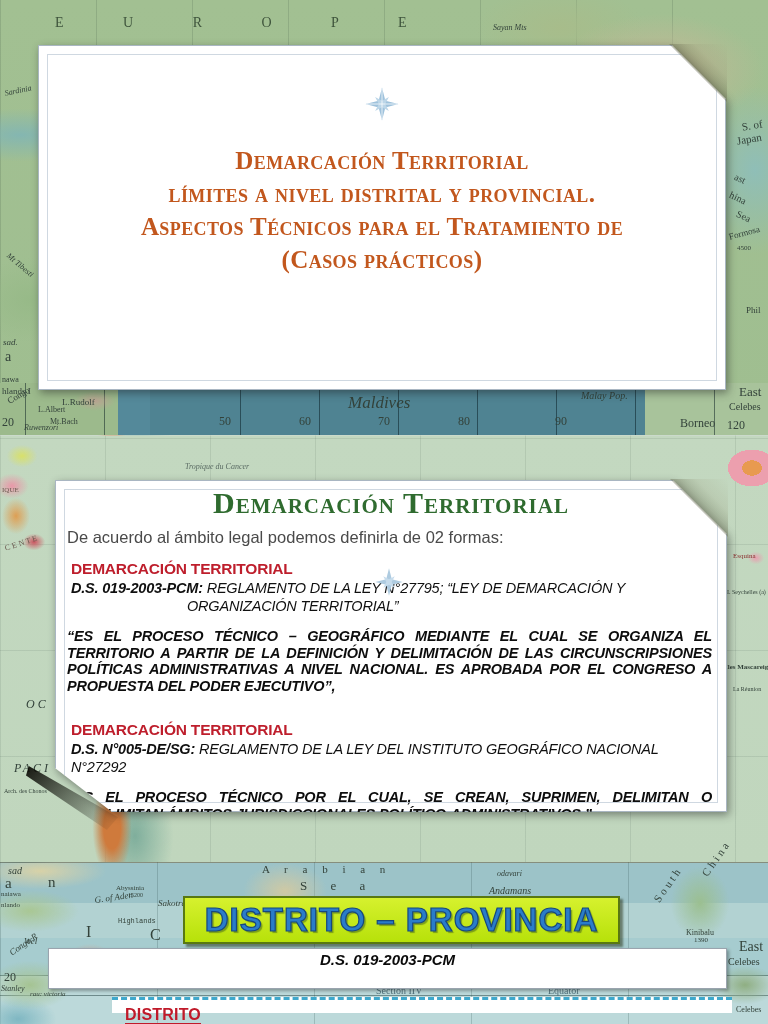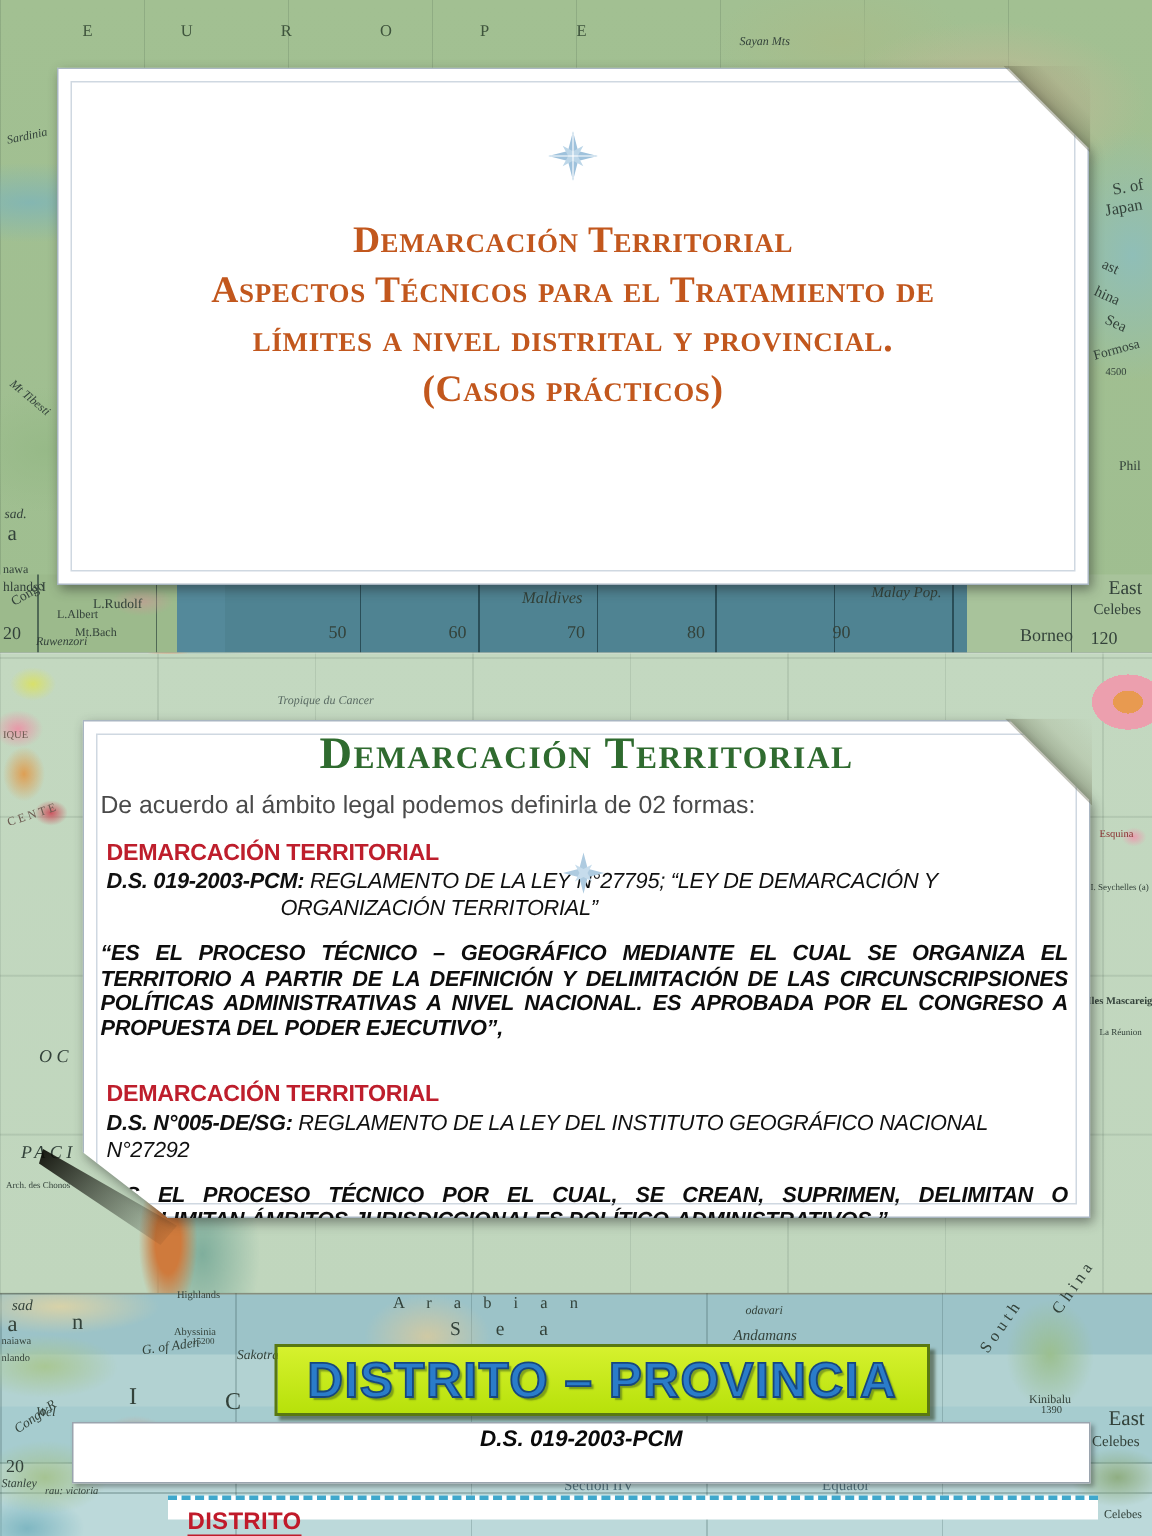--- a/index.html
+++ b/index.html
@@ -109,42 +109,42 @@
     letter-spacing:.2px;display:inline-block;line-height:16px;}
 </style>
 </head>
 <body>
 
 <div class="page page1"></div>
 <div class="ocean1"></div>
 <div class="page page2"></div>
 <div class="page page3"></div>
 <div id="map-labels">
-    <span class="map-label" style="left: 55px; top: 16px; font-size: 11px; letter-spacing: 28px; color: rgba(45, 65, 45, 0.85);">E U R O P E</span>
+    <span class="map-label" style="left: 55px; top: 16px; font-size: 14px; letter-spacing: 28px; color: rgba(45, 65, 45, 0.85);">E U R O P E</span>
     <span class="map-label" style="left: 493px; top: 24px; font-size: 8px; font-style: italic;">Sayan Mts</span>
     <span class="map-label" style="left: 4px; top: 90px; font-size: 8px; transform: rotate(-12deg); font-style: italic;">Sardinia</span>
     <span class="map-label" style="left: 10px; top: 252px; font-size: 8px; transform: rotate(40deg); font-style: italic;">Mt Tibesti</span>
     <span class="map-label" style="left: 3px; top: 338px; font-size: 9px; font-style: italic;">sad.</span>
     <span class="map-label" style="left: 5px; top: 350px; font-size: 14px;">a</span>
     <span class="map-label" style="left: 2px; top: 376px; font-size: 8px;">nawa</span>
     <span class="map-label" style="left: 2px; top: 387px; font-size: 9px;">hlands I</span>
     <span class="map-label" style="left: 741px; top: 122px; font-size: 11px; transform: rotate(-10deg);">S. of</span>
     <span class="map-label" style="left: 736px; top: 136px; font-size: 11px; transform: rotate(-10deg);">Japan</span>
     <span class="map-label" style="left: 737px; top: 172px; font-size: 10px; transform: rotate(25deg);">ast</span>
     <span class="map-label" style="left: 732px; top: 190px; font-size: 10px; transform: rotate(25deg);">hina</span>
     <span class="map-label" style="left: 739px; top: 209px; font-size: 10px; transform: rotate(25deg);">Sea</span>
     <span class="map-label" style="left: 728px; top: 233px; font-size: 9px; transform: rotate(-15deg);">Formosa</span>
     <span class="map-label" style="left: 737px; top: 245px; font-size: 7px;">4500</span>
     <span class="map-label" style="left: 746px; top: 306px; font-size: 9px;">Phil</span>
     <span class="map-label" style="left: 739px; top: 385px; font-size: 13px;">East</span>
     <span class="map-label" style="left: 729px; top: 402px; font-size: 10px;">Celebes</span>
     <span class="map-label" style="left: 680px; top: 417px; font-size: 12px;">Borneo</span>
     <span class="map-label" style="left: 727px; top: 419px; font-size: 12px;">120</span>
     <span class="map-label" style="left: 581px; top: 391px; font-size: 10px; font-style: italic;">Malay Pop.</span>
-    <span class="map-label" style="left: 348px; top: 394px; font-size: 11px; font-style: italic;">Maldives</span>
+    <span class="map-label" style="left: 348px; top: 394px; font-size: 17px; font-style: italic;">Maldives</span>
     <span class="map-label" style="left: 447px; top: 384px; font-size: 7px;">6205</span>
     <span class="map-label" style="left: 62px; top: 398px; font-size: 9px;">L.Rudolf</span>
     <span class="map-label" style="left: 38px; top: 406px; font-size: 8px;">L.Albert</span>
     <span class="map-label" style="left: 50px; top: 418px; font-size: 8px;">Mt.Bach</span>
     <span class="map-label" style="left: 24px; top: 424px; font-size: 8px; font-style: italic;">Ruwenzori</span>
     <span class="map-label" style="left: 6px; top: 398px; font-size: 9px; transform: rotate(-30deg);">Congo</span>
     <span class="map-label" style="left: 2px; top: 416px; font-size: 12px;">20</span>
     <span class="map-label" style="left: 219px; top: 415px; font-size: 12px;">50</span>
     <span class="map-label" style="left: 299px; top: 415px; font-size: 12px;">60</span>
     <span class="map-label" style="left: 378px; top: 415px; font-size: 12px;">70</span>
@@ -161,21 +161,21 @@
     <span class="map-label" style="left: 733px; top: 686px; font-size: 6px;">La Réunion</span>
     <span class="map-label" style="left: 4px; top: 788px; font-size: 6px;">Arch. des Chonos</span>
     <span class="map-label" style="left: 262px; top: 864px; font-size: 11px; letter-spacing: 6px;">A r a b i a n</span>
     <span class="map-label" style="left: 300px; top: 879px; font-size: 13px; letter-spacing: 10px;">S e a</span>
     <span class="map-label" style="left: 497px; top: 870px; font-size: 8px; font-style: italic;">odavari</span>
     <span class="map-label" style="left: 489px; top: 886px; font-size: 10px; font-style: italic;">Andamans</span>
     <span class="map-label" style="left: 94px; top: 896px; font-size: 9px; transform: rotate(-8deg); font-style: italic;">G. of Aden</span>
     <span class="map-label" style="left: 158px; top: 899px; font-size: 9px; font-style: italic;">Sakotra</span>
     <span class="map-label" style="left: 116px; top: 885px; font-size: 7px;">Abyssinia</span>
     <span class="map-label" style="left: 128px; top: 892px; font-size: 6px;">15200</span>
-    <span class="map-label" style="left: 118px; top: 860px; font-size: 7px;">Highlands</span>
+    <span class="map-label" style="left: 118px; top: 918px; font-size: 7px; font-family: Liberation Mono, monospace;">Highlands</span>
     <span class="map-label" style="left: 8px; top: 866px; font-size: 10px; font-style: italic;">sad</span>
     <span class="map-label" style="left: 5px; top: 876px; font-size: 15px;">a</span>
     <span class="map-label" style="left: 48px; top: 875px; font-size: 15px;">n</span>
     <span class="map-label" style="left: 86px; top: 924px; font-size: 16px;">I</span>
     <span class="map-label" style="left: 150px; top: 927px; font-size: 16px;">C</span>
     <span class="map-label" style="left: 240px; top: 929px; font-size: 16px;">A</span>
     <span class="map-label" style="left: 1px; top: 891px; font-size: 7px;">naiawa</span>
     <span class="map-label" style="left: 1px; top: 902px; font-size: 7px;">nlando</span>
     <span class="map-label" style="left: 24px; top: 937px; font-size: 9px; font-style: italic;">Wel</span>
     <span class="map-label" style="left: 8px; top: 950px; font-size: 9px; transform: rotate(-35deg); font-style: italic;">Congo R</span>
@@ -197,22 +197,22 @@
 
 <div class="card-wrap wrap1">
   <div class="card">
     <svg class="s1-star" viewBox="-24 -24 48 48">
       <path d="M0,-22 L4.5,-4.5 L22,0 L4.5,4.5 L0,22 L-4.5,4.5 L-22,0 L-4.5,-4.5 Z" fill="#9fc2dc"></path>
       <path d="M0,-13 L3,-3 L13,0 L3,3 L0,13 L-3,3 L-13,0 L-3,-3 Z" transform="rotate(45)" fill="#bcd6e8"></path>
       <path d="M0,-20 L0,20 M-20,0 L20,0" stroke="#ffffff" stroke-width="1"></path>
     </svg>
     <div class="s1-title">
         <div>Demarcación Territorial</div>
+        <div>límites a nivel distrital y provincial.</div>
         <div>Aspectos Técnicos para el Tratamiento de</div>
-        <div>límites a nivel distrital y provincial.</div>
         <div>(Casos prácticos)</div>
       </div>
   </div>
 </div>
 <div class="fold fold1"></div>
 
 <div class="card-wrap wrap2">
   <div class="card">
     <svg class="s2-star" viewBox="-24 -24 48 48">
       <path d="M0,-22 L4.5,-4.5 L22,0 L4.5,4.5 L0,22 L-4.5,4.5 L-22,0 L-4.5,-4.5 Z" fill="#aecbe0"></path>

